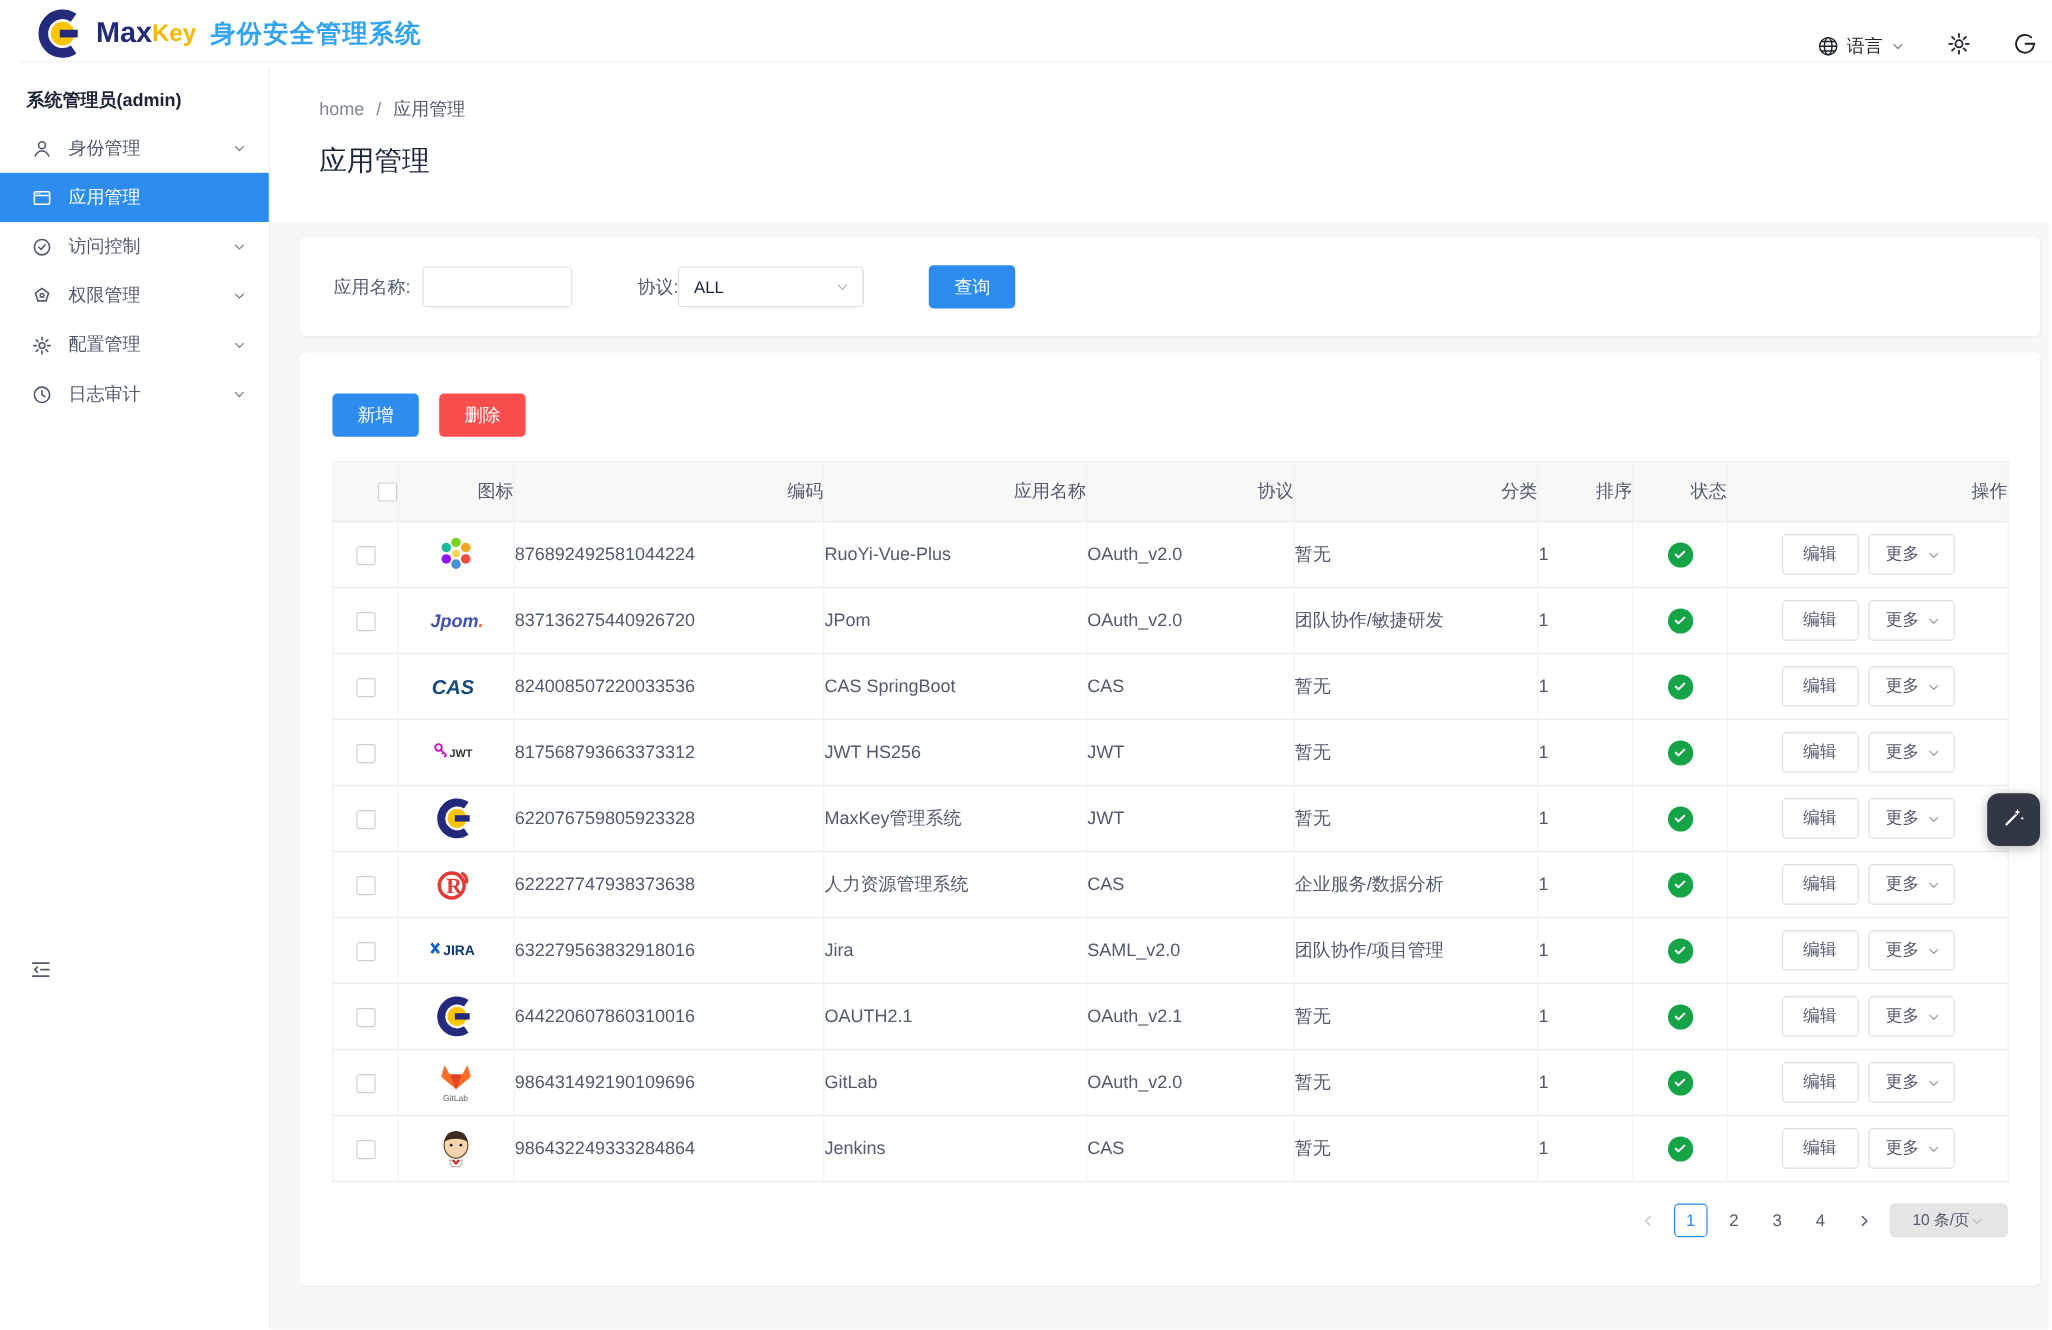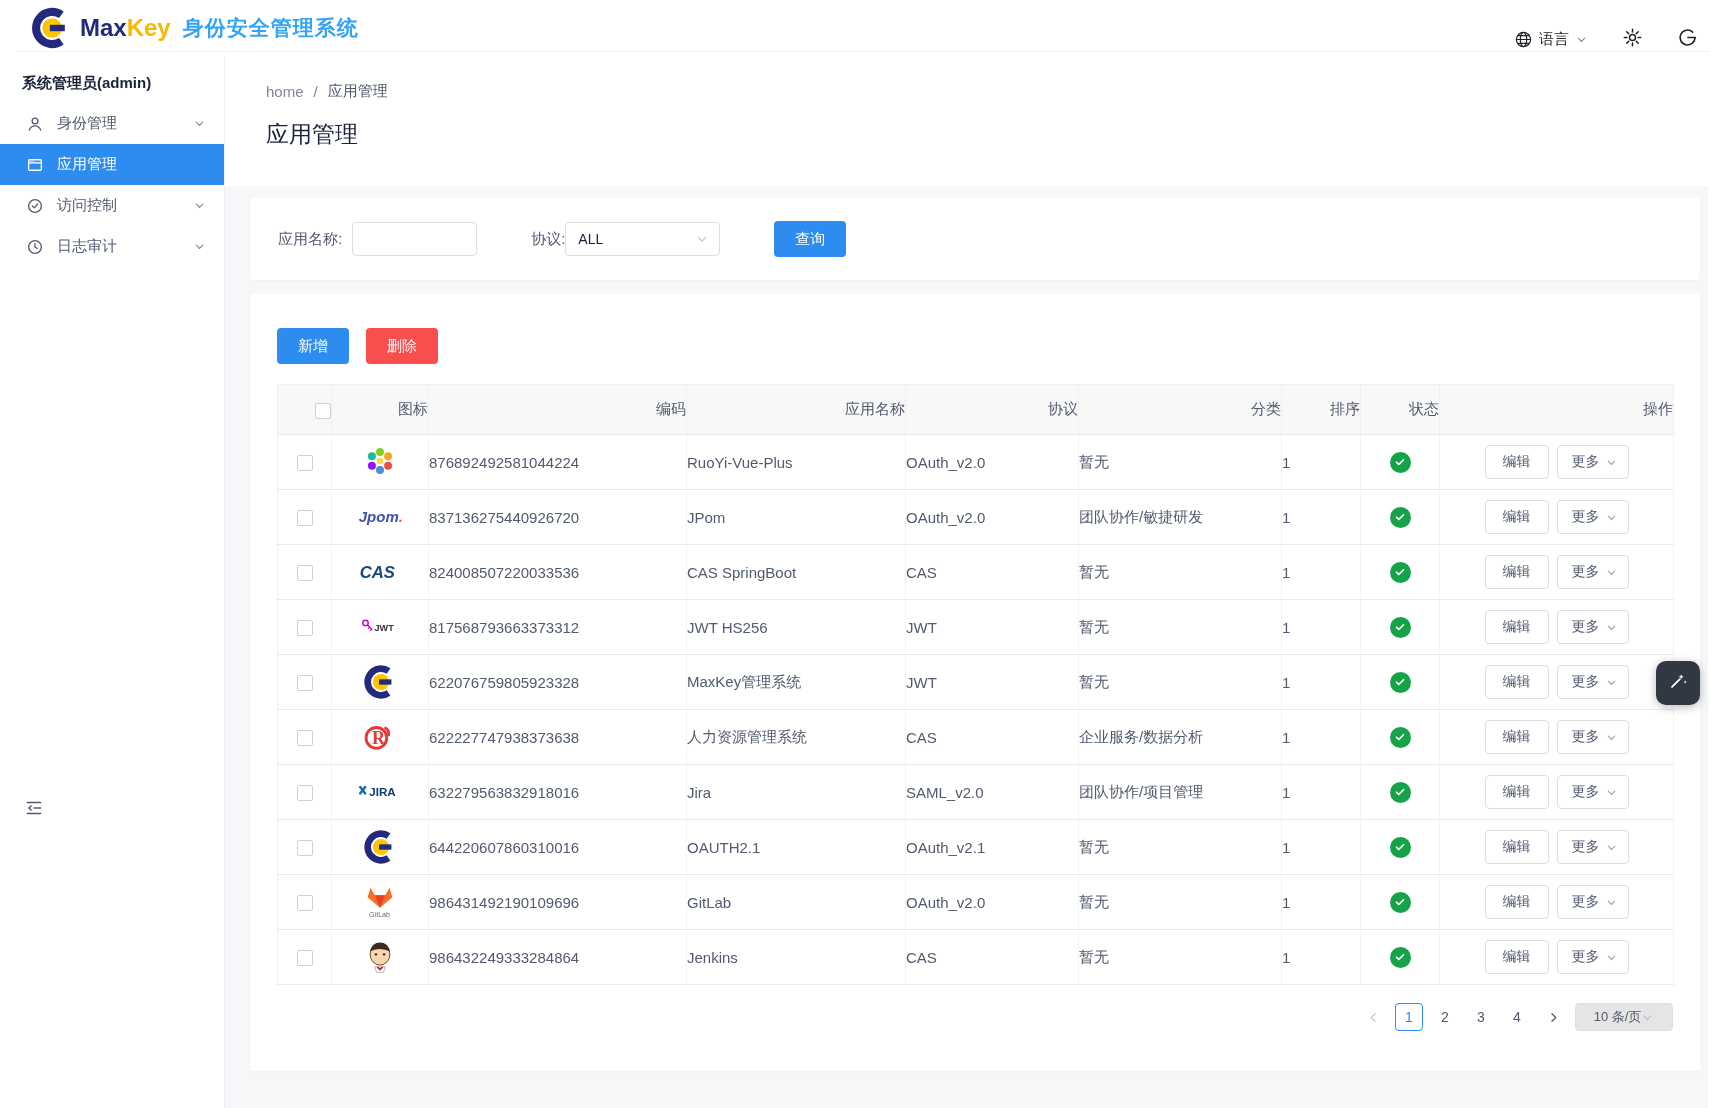--- a/index.html
+++ b/index.html
@@ -10,21 +10,21 @@
   html,body{width:1710px;height:1108px;overflow:hidden;background:#fff;
     font-family:"Liberation Sans","DejaVu Sans",sans-serif;color:#515a6e;position:relative}
 
   
   .app-header{position:absolute;top:0;left:16px;width:1710px;height:52px;background:#fff;
     display:flex;align-items:flex-end;justify-content:space-between;padding:0 28px 0 12px;
     border-bottom:1px solid #f0f2f5;z-index:10}
   .brand{display:flex;align-items:center}
   .brand-logo{width:46px;height:46px;margin-right:6px;display:flex}
   .brand-max{font-size:24px;font-weight:bold;color:var(--brand-navy)}
-  .brand-key{font-size:24px;font-weight:bold;color:var(--brand-gold)}
+  .brand-key{font-size:20px;font-weight:bold;color:var(--brand-gold)}
   .brand-product{font-size:21px;font-weight:bold;color:var(--brand-blue);margin-left:12px;letter-spacing:1px}
   .header-right{display:flex;align-items:center;gap:34px}
   .hr-item{display:flex;align-items:center;gap:6px;font-size:15px;color:#1f2329;cursor:pointer}
   .hr-chevron{display:flex;color:#555}
 
   
   .sidebar{position:absolute;top:56px;left:0;width:225px;height:1052px;background:#fff;
     border-right:1px solid #eef0f3;z-index:5}
   .sidebar-user{padding:18px 22px 10px;font-size:15px;font-weight:bold;color:#1b2337}
   .menu-item{height:41px;display:flex;align-items:center;padding:0 18px 0 26px;
@@ -186,20 +186,48 @@
         </span>
         <span class="mi-label">访问控制</span>
         <span class="mi-chevron">
           <svg viewBox="0 0 24 24" width="13" height="13" fill="none" stroke="currentColor" stroke-width="2" stroke-linecap="round">
             <path d="M6 9.5l6 6 6-6"></path>
           </svg>
         </span>
       </div>
       <div class="menu-item">
         <span class="mi-icon">
+          <svg viewBox="0 0 24 24" width="18" height="18" fill="none" stroke="currentColor" stroke-width="1.8" stroke-linejoin="round">
+            <path d="M12 3l7.3 5.3-2.8 8.7H7.5L4.7 8.3z"></path>
+            <circle cx="12" cy="10.8" r="2"></circle>
+          </svg>
+        </span>
+        <span class="mi-label">权限管理</span>
+        <span class="mi-chevron">
+          <svg viewBox="0 0 24 24" width="13" height="13" fill="none" stroke="currentColor" stroke-width="2" stroke-linecap="round">
+            <path d="M6 9.5l6 6 6-6"></path>
+          </svg>
+        </span>
+      </div>
+      <div class="menu-item">
+        <span class="mi-icon">
+          <svg viewBox="0 0 24 24" width="18" height="18" fill="none" stroke="currentColor" stroke-width="1.8" stroke-linecap="round">
+            <circle cx="12" cy="12" r="3.2"></circle>
+            <path d="M12 2.8v3M12 18.2v3M2.8 12h3M18.2 12h3M5.5 5.5l2.1 2.1M16.4 16.4l2.1 2.1M18.5 5.5l-2.1 2.1M7.6 16.4l-2.1 2.1"></path>
+          </svg>
+        </span>
+        <span class="mi-label">配置管理</span>
+        <span class="mi-chevron">
+          <svg viewBox="0 0 24 24" width="13" height="13" fill="none" stroke="currentColor" stroke-width="2" stroke-linecap="round">
+            <path d="M6 9.5l6 6 6-6"></path>
+          </svg>
+        </span>
+      </div>
+      <div class="menu-item">
+        <span class="mi-icon">
           <svg viewBox="0 0 24 24" width="18" height="18" fill="none" stroke="currentColor" stroke-width="1.8" stroke-linecap="round">
             <circle cx="12" cy="12" r="8.5"></circle>
             <path d="M12 7.5V12l3.2 2"></path>
           </svg>
         </span>
         <span class="mi-label">日志审计</span>
         <span class="mi-chevron">
           <svg viewBox="0 0 24 24" width="13" height="13" fill="none" stroke="currentColor" stroke-width="2" stroke-linecap="round">
             <path d="M6 9.5l6 6 6-6"></path>
           </svg>

